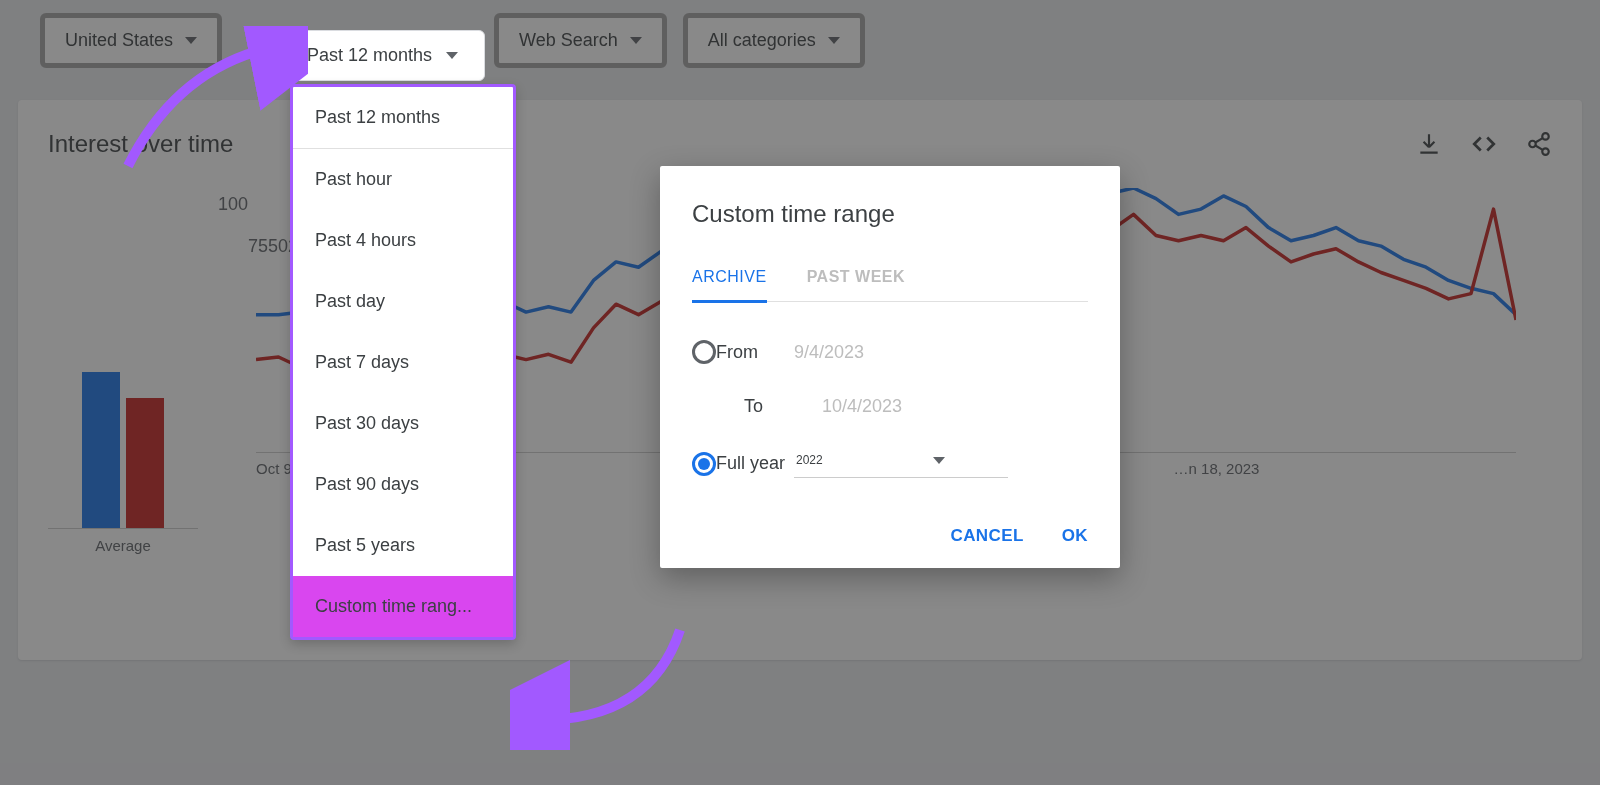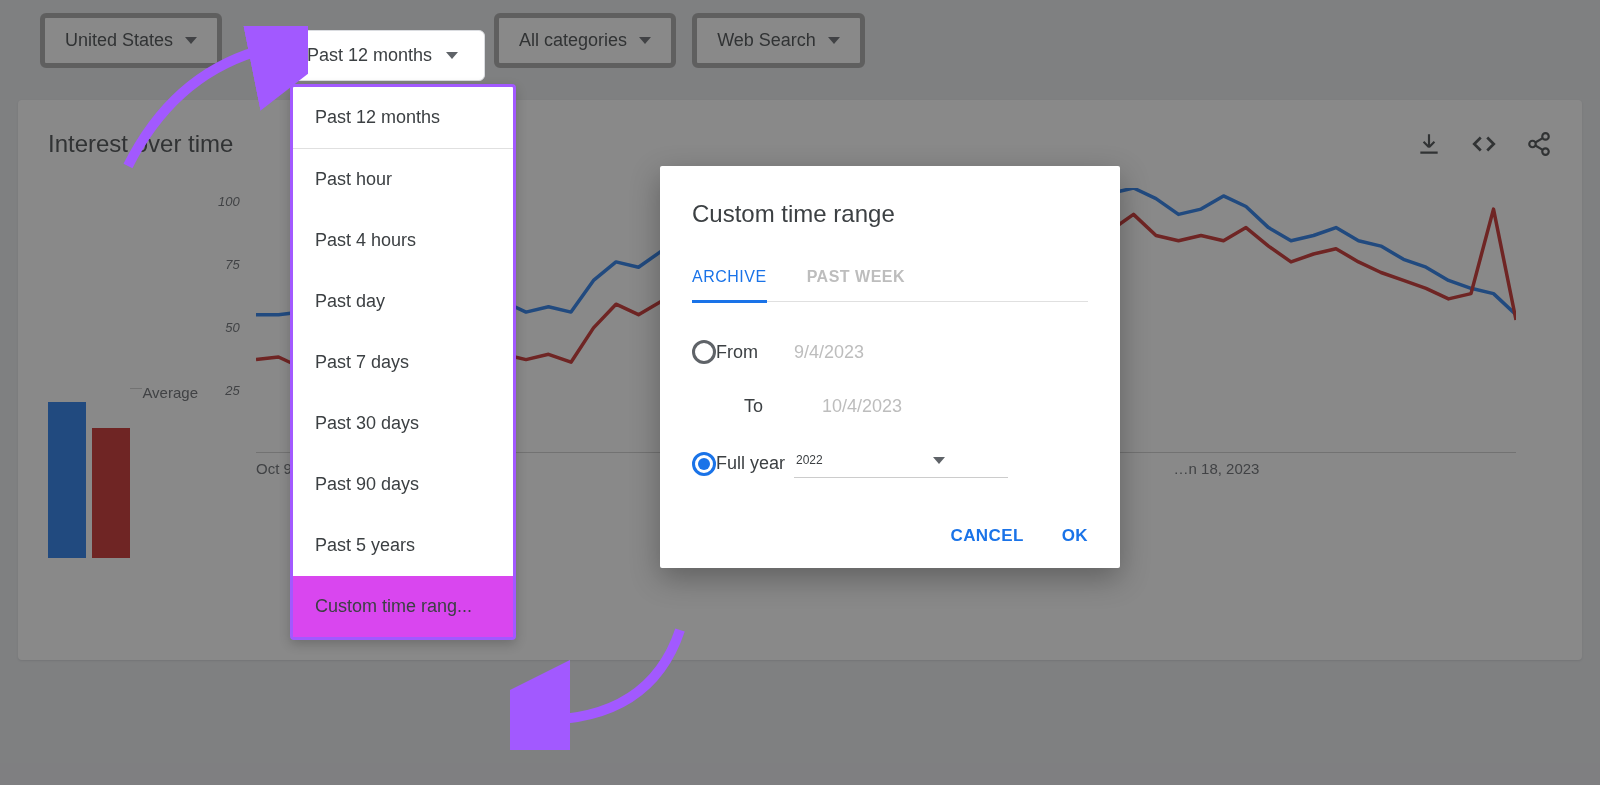--- a/index.html
+++ b/index.html
@@ -20,30 +20,30 @@
       margin: 20px 18px; background: #fff; border-radius: 4px;
       box-shadow: 0 1px 2px rgba(0,0,0,0.1); padding: 30px 30px 40px 30px;
       position: relative; height: 560px;
     }
     .chart-header { display: flex; align-items: center; justify-content: space-between; margin-bottom: 30px; }
     .chart-title { font-size: 24px; color: #3c4043; }
     .chart-actions { display: flex; gap: 28px; }
     .chart-actions svg { cursor: pointer; }
 
     .chart-body { display: flex; gap: 30px; height: 400px; position: relative; }
-    .avg-bars { width: 150px; display: flex; flex-direction: row; align-items: center; }
+    .avg-bars { width: 150px; display: flex; flex-direction: column; align-items: center; }
     .bars-holder { display: flex; align-items: flex-end; gap: 6px; height: 260px; margin-top: 80px; }
     .bar { width: 38px; }
     .bar.blue { background: #1a73e8; }
     .bar.red { background: #c5221f; }
     .avg-label { font-size: 15px; color: #5f6368; margin-top: 8px; }
     .bar-underline { width: 150px; height: 1px; background: #ccc; }
 
     .line-area { flex: 1; position: relative; }
-    .y-labels { position: absolute; left: -10px; top: 0; display: flex; flex-direction: column; font-size: 13px; color: #5f6368; text-align: right; font-style: italic; }
+    .y-labels { position: absolute; left: -10px; top: 0; display: flex; flex-direction: row; font-size: 18px; color: #5f6368; text-align: right; }
     .y-labels span:nth-child(1){ margin-top: 6px;}
     .y-labels span:nth-child(2){ margin-top: 48px;}
     .y-labels span:nth-child(3){ margin-top: 48px;}
     .y-labels span:nth-child(4){ margin-top: 48px;}
     svg.lines { position: absolute; left: 28px; top: 0; }
     .baseline { position: absolute; left: 28px; top: 264px; height: 1px; background: #ccc; width: 1260px;}
     .x-labels { position: absolute; left: 28px; top: 272px; width: 1260px; display: flex; font-size: 15px; color: #5f6368; }
     .x-labels span:nth-child(1){ }
     .x-labels span:nth-child(2){ margin-left: 850px; }
 
@@ -92,25 +92,25 @@
 </head>
 <body>
 
 <div class="filter-bar">
   <div class="filter-pill">
     <span>United States</span>
     <span class="caret-down"></span>
   </div>
   <div style="width:240px"></div>
   <div class="filter-pill">
+    <span>Web Search</span>
+    <span class="caret-down"></span>
+  </div>
+  <div class="filter-pill">
     <span>All categories</span>
-    <span class="caret-down"></span>
-  </div>
-  <div class="filter-pill">
-    <span>Web Search</span>
     <span class="caret-down"></span>
   </div>
 </div>
 
 <div class="chart-card">
   <div class="chart-header">
     <div class="chart-title">Interest over time</div>
     <div class="chart-actions">
       <svg width="26" height="26" viewBox="0 0 24 24" fill="none" stroke="#3c4043" stroke-width="2">
           <path d="M12 3v12m0 0l-5-5m5 5l5-5M4 20h16"></path>

